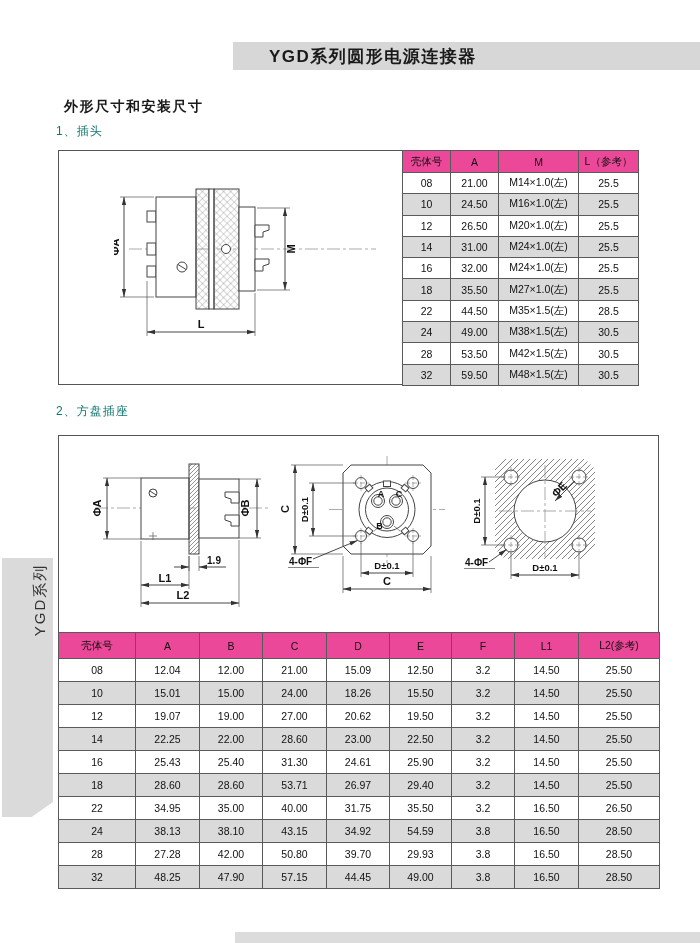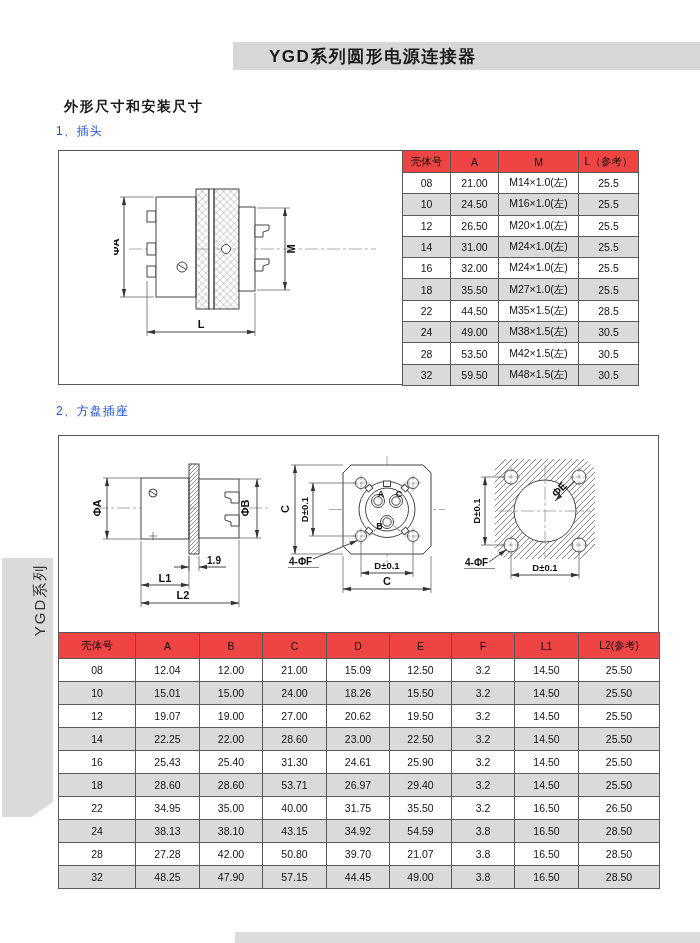--- a/index.html
+++ b/index.html
@@ -4,34 +4,34 @@
 <style>
   html,body{margin:0;padding:0;background:#e8e8e8;}
   .page{position:relative;width:700px;height:943px;background:#ffffff;margin:0 auto;
         font-family:"Liberation Sans","DejaVu Sans",sans-serif;color:#1a1a1a;overflow:hidden;}
 
   .title-band{position:absolute;left:233px;top:42px;width:467px;height:28px;
               background:#d7d7d7;display:flex;align-items:center;}
   .title-band .t{font-size:17px;font-weight:bold;margin-left:36px;letter-spacing:1.5px;}
 
   .section-heading{position:absolute;left:64px;top:98px;font-size:14px;font-weight:bold;letter-spacing:1.5px;}
-  .sub-label{position:absolute;font-size:12px;letter-spacing:1px;color:#1d4ed8;}
+  .sub-label{position:absolute;font-size:12px;letter-spacing:1px;color:#0f766e;}
   .sub1{left:56px;top:123px;}
   .sub2{left:56px;top:403px;}
 
   .frame{position:absolute;border:1.5px solid #555;background:#fff;box-sizing:border-box;}
   .frame1{left:58px;top:150px;width:345px;height:235px;border-right:none;}
   .frame2{left:58px;top:435px;width:601px;height:197px;border-bottom:none;}
   .frame svg{position:absolute;}
 
   table.dim-table{position:absolute;border-collapse:collapse;table-layout:fixed;background:#fff;
                   border:1.5px solid #444;}
   .dim-table th,.dim-table td{border:1px solid #5a5a5a;text-align:center;vertical-align:middle;
                   font-size:10.5px;padding:0;font-weight:normal;color:#111;}
-  .dim-table th{background:#ef4444;}
+  .dim-table th{background:#ec4899;}
   .dim-table tbody tr:nth-child(even) td{background:#dadada;}
   #plug-table{left:402px;top:150px;width:236px;}
   #plug-table th{height:21px;}
   #plug-table td{height:20.3px;}
   #socket-table{left:58px;top:632px;width:601px;}
   #socket-table th{height:25px;}
   #socket-table td{height:22px;}
 
   .side-tab{position:absolute;left:2px;top:558px;width:51px;height:259px;background:#dadada;
             clip-path:polygon(0 0,100% 0,100% calc(100% - 15px),58% 100%,0 100%);}
@@ -469,21 +469,21 @@
           <td>3.8</td>
           <td>16.50</td>
           <td>28.50</td>
         </tr>
         <tr>
           <td>28</td>
           <td>27.28</td>
           <td>42.00</td>
           <td>50.80</td>
           <td>39.70</td>
-          <td>21.07</td>
+          <td>29.93</td>
           <td>3.8</td>
           <td>16.50</td>
           <td>28.50</td>
         </tr>
         <tr>
           <td>32</td>
           <td>48.25</td>
           <td>47.90</td>
           <td>57.15</td>
           <td>44.45</td>

